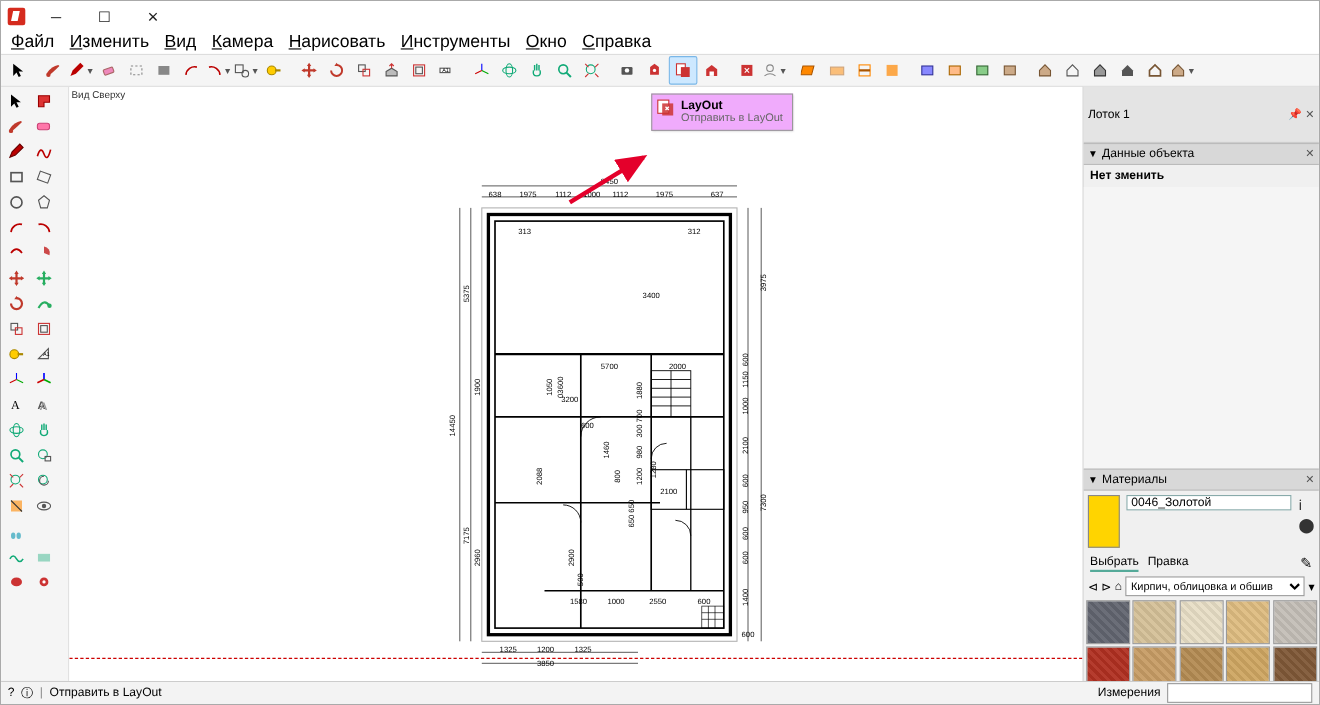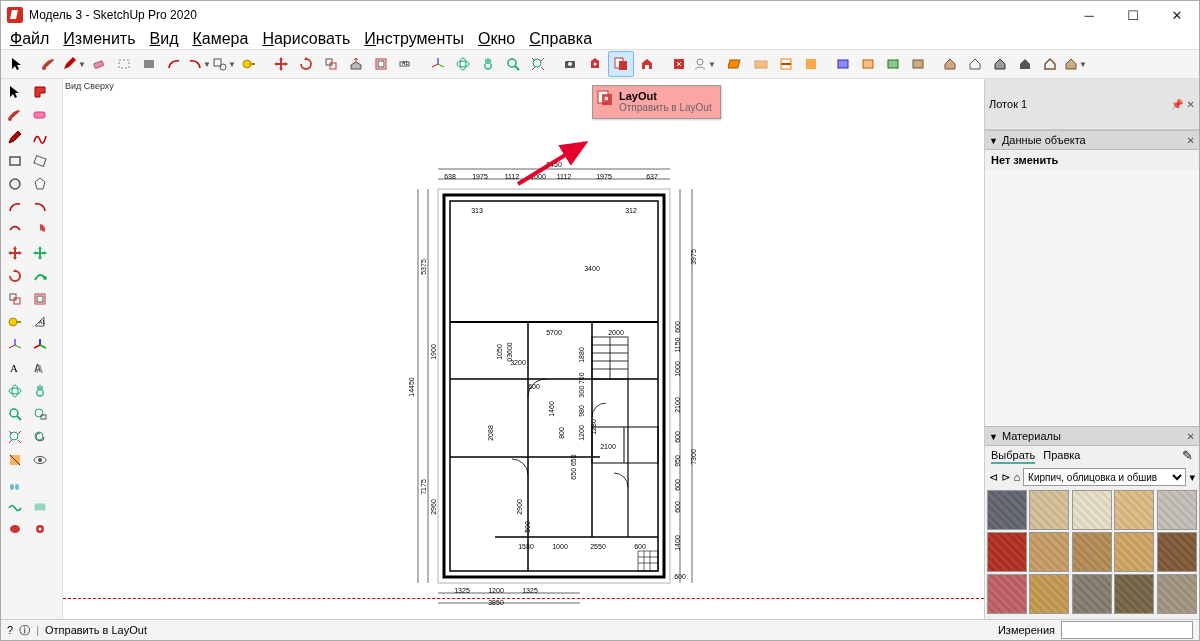--- a/index.html
+++ b/index.html
@@ -20,21 +20,21 @@
 .dropdown-arrow{font-size:8px;margin-left:0px;color:#555}
 .workspace{flex:1;display:flex;min-height:0}
 .left-tools{width:55px;background:#f5f5f5;border-right:1px solid #ddd;display:flex;flex-direction:column;padding:2px 3px;gap:1px;overflow:hidden}
 .lt-row{display:flex;gap:3px}
 .lt-btn{width:22px;height:22px;display:flex;align-items:center;justify-content:center;border-radius:2px}
 .canvas{flex:1;background:#fff;position:relative;overflow:hidden}
 .viewlabel{position:absolute;left:2px;top:2px;font-size:9px;color:#333}
 .axis-red-dash{position:absolute;left:0;right:0;top:519px;height:0;border-top:1px dashed #c00}
 .arrow-anno{position:absolute;left:450px;top:60px}
 .arrow-anno svg{overflow:visible}
-.tooltip-layout{position:absolute;left:529px;top:6px;background:#fca5a5;border:1px solid #999;padding:4px 8px 5px 26px;box-shadow:1px 1px 2px rgba(0,0,0,0.2);font-size:11px}
+.tooltip-layout{position:absolute;left:529px;top:6px;background:#f0abfc;border:1px solid #999;padding:4px 8px 5px 26px;box-shadow:1px 1px 2px rgba(0,0,0,0.2);font-size:11px}
 .tooltip-layout .tip-icon{position:absolute;left:4px;top:4px;width:16px;height:16px}
 .tooltip-layout .tip-title{font-weight:bold;color:#000}
 .tooltip-layout .tip-desc{color:#666;font-size:10px}
 .floorplan{position:absolute;left:317px;top:48px;width:348px;height:486px}
 .floorplan svg{width:100%;height:100%}
 .right-panel{width:214px;background:#f0f0f0;border-left:1px solid #ccc;display:flex;flex-direction:column;overflow:hidden}
 .tray-header{height:18px;background:#e4e4e4;border-bottom:1px solid #ccc;display:flex;align-items:center;padding:16px 4px;font-size:11px;justify-content:space-between}
 .tray-header .tray-icons{display:flex;gap:3px;font-size:10px;color:#555}
 .panel-head{height:18px;background:#d8d8d8;border-top:1px solid #bbb;border-bottom:1px solid #bbb;display:flex;align-items:center;padding:0 4px;font-size:11px;justify-content:space-between}
 .panel-head .chev{font-size:9px;margin-right:4px}
@@ -60,21 +60,20 @@
 .i{width:16px;height:16px;display:inline-block}
 .i svg{width:16px;height:16px;display:block}
 </style>
 </head>
 <body>
 
 <div class="window">
 
   <div class="titlebar">
     <span class="icon-app"></span>
-    <span class="title">Модель 3 - SketchUp Pro 2020</span>
     <div class="winbtns">
       <div class="winbtn">─</div>
       <div class="winbtn">☐</div>
       <div class="winbtn">✕</div>
     </div>
   </div>
 
   <div class="menubar">
     <div class="menuitem"><u>Ф</u><span></span><span>айл</span></div>
     <div class="menuitem"><u>И</u>зменить</div>
@@ -916,20 +915,30 @@
       </div>
       <div class="panel-body">
         <b>Нет зменить</b>
       </div>
       <div class="entity-empty"></div>
 
       <div class="panel-head">
         <span><span class="chev">▼</span><span>Материалы</span></span>
         <span class="close">✕</span>
       </div>
+      <div class="mat-swatch-row">
+        <div class="mat-swatch"></div>
+        <div style="flex:1;display:flex;flex-direction:column;gap:4px">
+          <input class="mat-name-input" value="0046_Золотой" style="">
+        </div>
+        <div class="mat-side-btns">
+          <span>ℹ</span>
+          <span>⬤</span>
+        </div>
+      </div>
       <div class="mat-tabs">
         <span class="tab active">Выбрать</span>
         <span class="tab">Правка</span>
         <span style="flex:1"></span>
         <span style="font-size:13px">✎</span>
       </div>
       <div class="mat-toolbar-row">
         <span>⊲</span>
         <span>⊳</span>
         <span>⌂</span>

